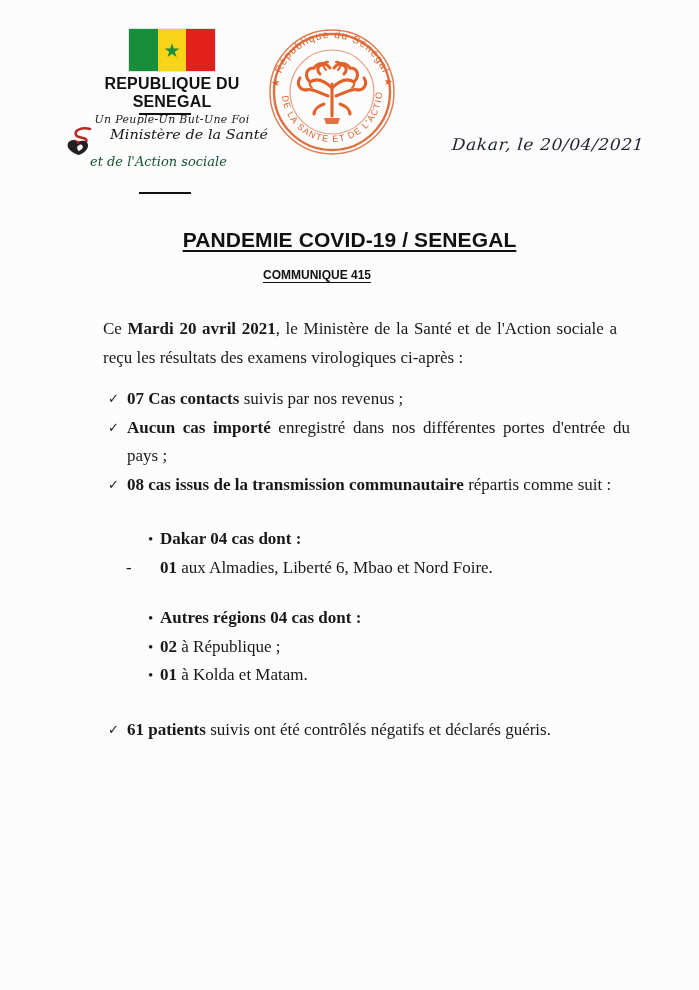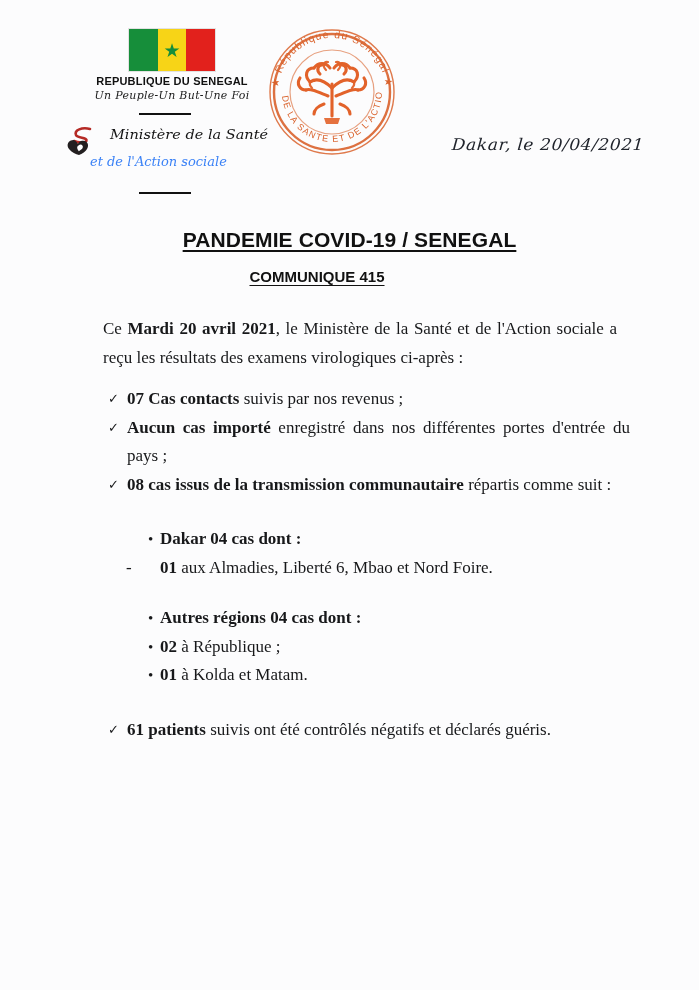--- a/index.html
+++ b/index.html
@@ -54,21 +54,21 @@
     position: absolute;
     left: 50%; top: 50%;
     transform: translate(-50%,-50%);
     color: #168e3a;
     font-size: 19px;
     line-height: 1;
   }
 
   .republic-name {
     font-family: "Liberation Sans", sans-serif;
-    font-size: 11px;
+    font-size: 16px;
     font-weight: bold;
     letter-spacing: 0.2px;
     margin-top: 3px;
     color: #111;
     text-align: center;
   }
   .motto {
     font-family: "DejaVu Serif", serif;
     font-style: italic;
     font-size: 11px;
@@ -119,21 +119,21 @@
     white-space: nowrap;
     transform: scaleY(0.95);
   }
   .ministry-line2 {
     position: absolute;
     left: 28px;
     top: 32px;
     font-family: "DejaVu Serif", serif;
     font-style: italic;
     font-size: 13px;
-    color: #3b82f6;
+    color: #14532d;
     white-space: nowrap;
     transform: scaleY(0.95);
   }
 
   
   .seal {
     position: absolute;
     left: 258px;
     top: 18px;
     width: 148px;
@@ -169,21 +169,21 @@
   }
   .doc-title span { text-decoration: underline; text-underline-offset: 3px; }
 
   .doc-subtitle {
     position: absolute;
     top: 268px;
     left: 0;
     width: 634px;
     text-align: center;
     font-family: "Liberation Sans", sans-serif;
-    font-size: 15px;
+    font-size: 12px;
     font-weight: bold;
     color: #111;
   }
   .doc-subtitle span { text-decoration: underline; text-underline-offset: 3px; }
 
   
   .body-area {
     position: absolute;
     left: 90px;
     top: 302px;

